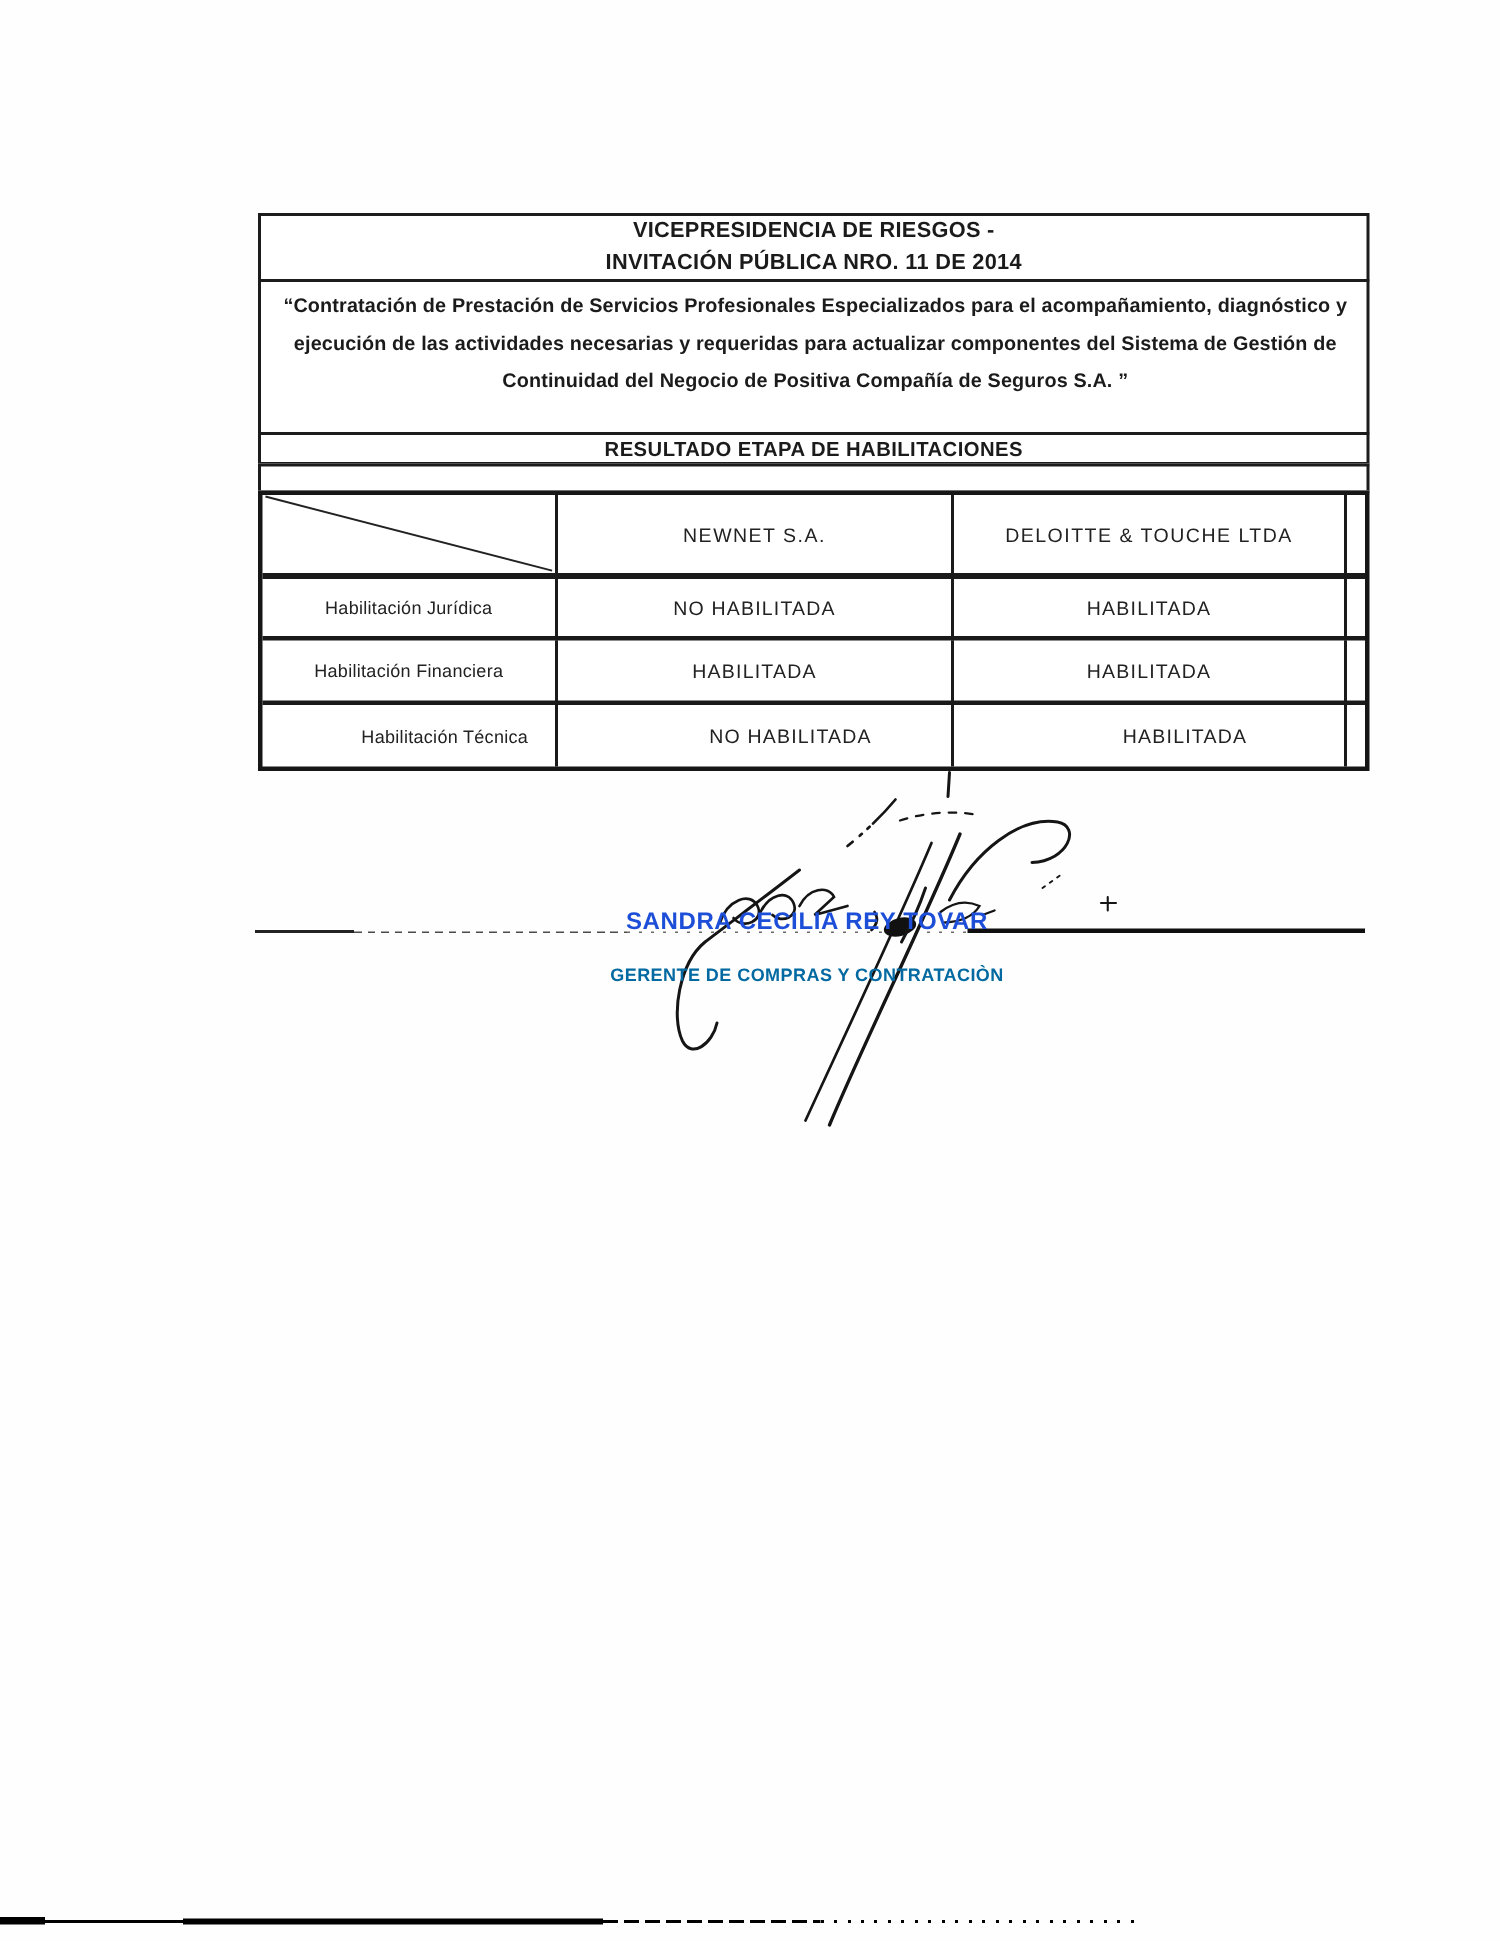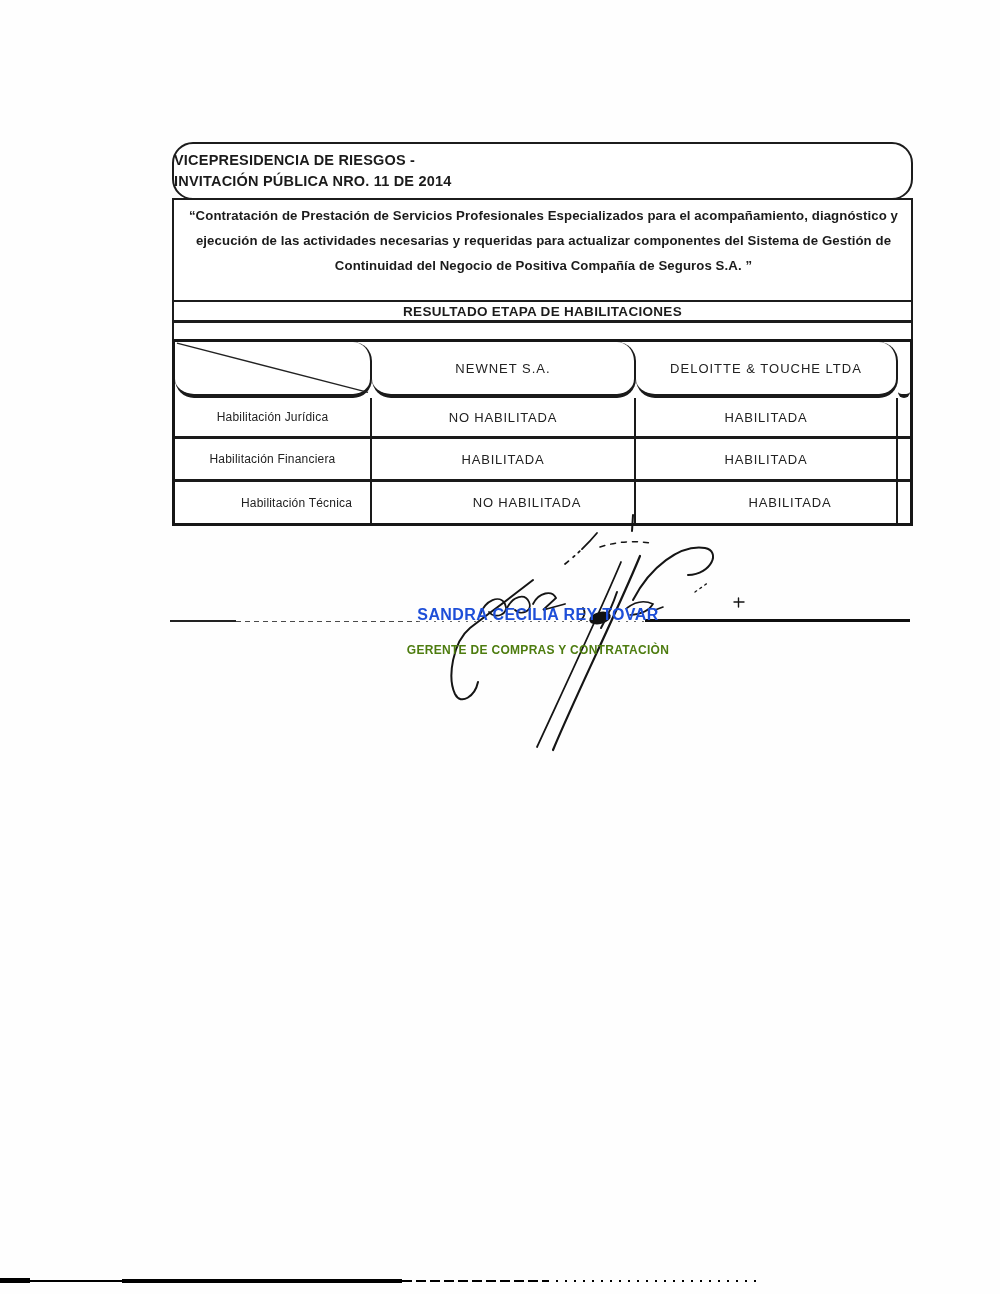--- a/index.html
+++ b/index.html
@@ -4,51 +4,51 @@
 <style>
   * { margin:0; padding:0; box-sizing:border-box; }
   html,body { width:1000px; height:1294px; background:#fefefe; overflow:hidden;
               font-family:"Liberation Sans", sans-serif; color:#1b1b1b;
               -webkit-font-smoothing:antialiased; }
   .sheet { position:absolute; left:172px; top:142px; width:741px; }
 
   .box { border:2px solid #1c1c1c; background:#fff; }
   .box + .box { margin-top:-2px; }
 
-  .title-box { height:58px; display:flex; flex-direction:column; justify-content:center;
-               font-weight:bold; font-size:14.5px; line-height:21px;
-               letter-spacing:.2px;border-radius:21px; }
+  .title-box { height:46px; display:flex; flex-direction:column; justify-content:center;
+               text-align:center; font-weight:bold; font-size:14.5px; line-height:21px;
+               letter-spacing:.2px; }
 
   .desc-box { height:104px; padding:3px 12px 0 14px; font-weight:bold; font-size:13.2px;
               line-height:25px; text-align:center; letter-spacing:.1px; }
 
   .section-bar { height:23px; border-bottom-width:3px; display:flex; align-items:center;
                  justify-content:center; font-weight:bold; font-size:13.5px;
                  letter-spacing:.3px; padding-top:1px; }
 
   .spacer-row { height:20px; }
 
   .tbl { display:grid; grid-template-columns:197px 264px 262px 12px;
          grid-template-rows:56px 41px 43px 41px;
          border:3px solid #161616; margin-top:-2px; background:#fff; }
   .cell { border-right:2px solid #1a1a1a; border-bottom:3px solid #1a1a1a;
           display:flex; align-items:center; justify-content:center; text-align:center;
           font-size:13px; color:#222; }
-  .cell.hdr { border-bottom-width:4px; letter-spacing:1px;border-radius:19px; }
+  .cell.hdr { border-bottom-width:4px; letter-spacing:1px; }
   .cell.lastcol { border-right:none; }
   .cell.lastrow { border-bottom:none;padding-left:48px; }
   .cell.rowlabel { font-size:12px; letter-spacing:.2px; }
   .cell.value { letter-spacing:.8px; }
   .corner { position:relative; }
   .corner svg { position:absolute; inset:0; width:100%; height:100%; }
 
   .sig-name { position:absolute; left:408px; top:606px; width:260px; text-align:center;
               font-weight:bold; font-size:16px; letter-spacing:.4px; color:#1d4ed8; }
   .sig-role { position:absolute; left:383px; top:643px; width:310px; text-align:center;
-              font-weight:bold; font-size:12px; letter-spacing:.3px; color:#4d7c0f; }
+              font-weight:bold; font-size:12px; letter-spacing:.3px; color:#0369a1; }
 
   .line { position:absolute; background:#222; }
   #sigline-a { left:170px; top:620px; width:66px;  height:2px; }
   #sigline-b { left:236px; top:621px; width:182px; height:1px;
                background:repeating-linear-gradient(90deg,#4a4a4a 0 5px,transparent 5px 9px); }
   #sigline-c { left:418px; top:621px; width:228px; height:1px;
                background:repeating-linear-gradient(90deg,#6a6a6a 0 2px,transparent 2px 8px); }
   #sigline-d { left:645px; top:619px; width:265px; height:3px; background:#0f0f0f; }
 
   #scanline-a { left:0px;   top:1278px; width:30px;  height:5px; background:#000; }

